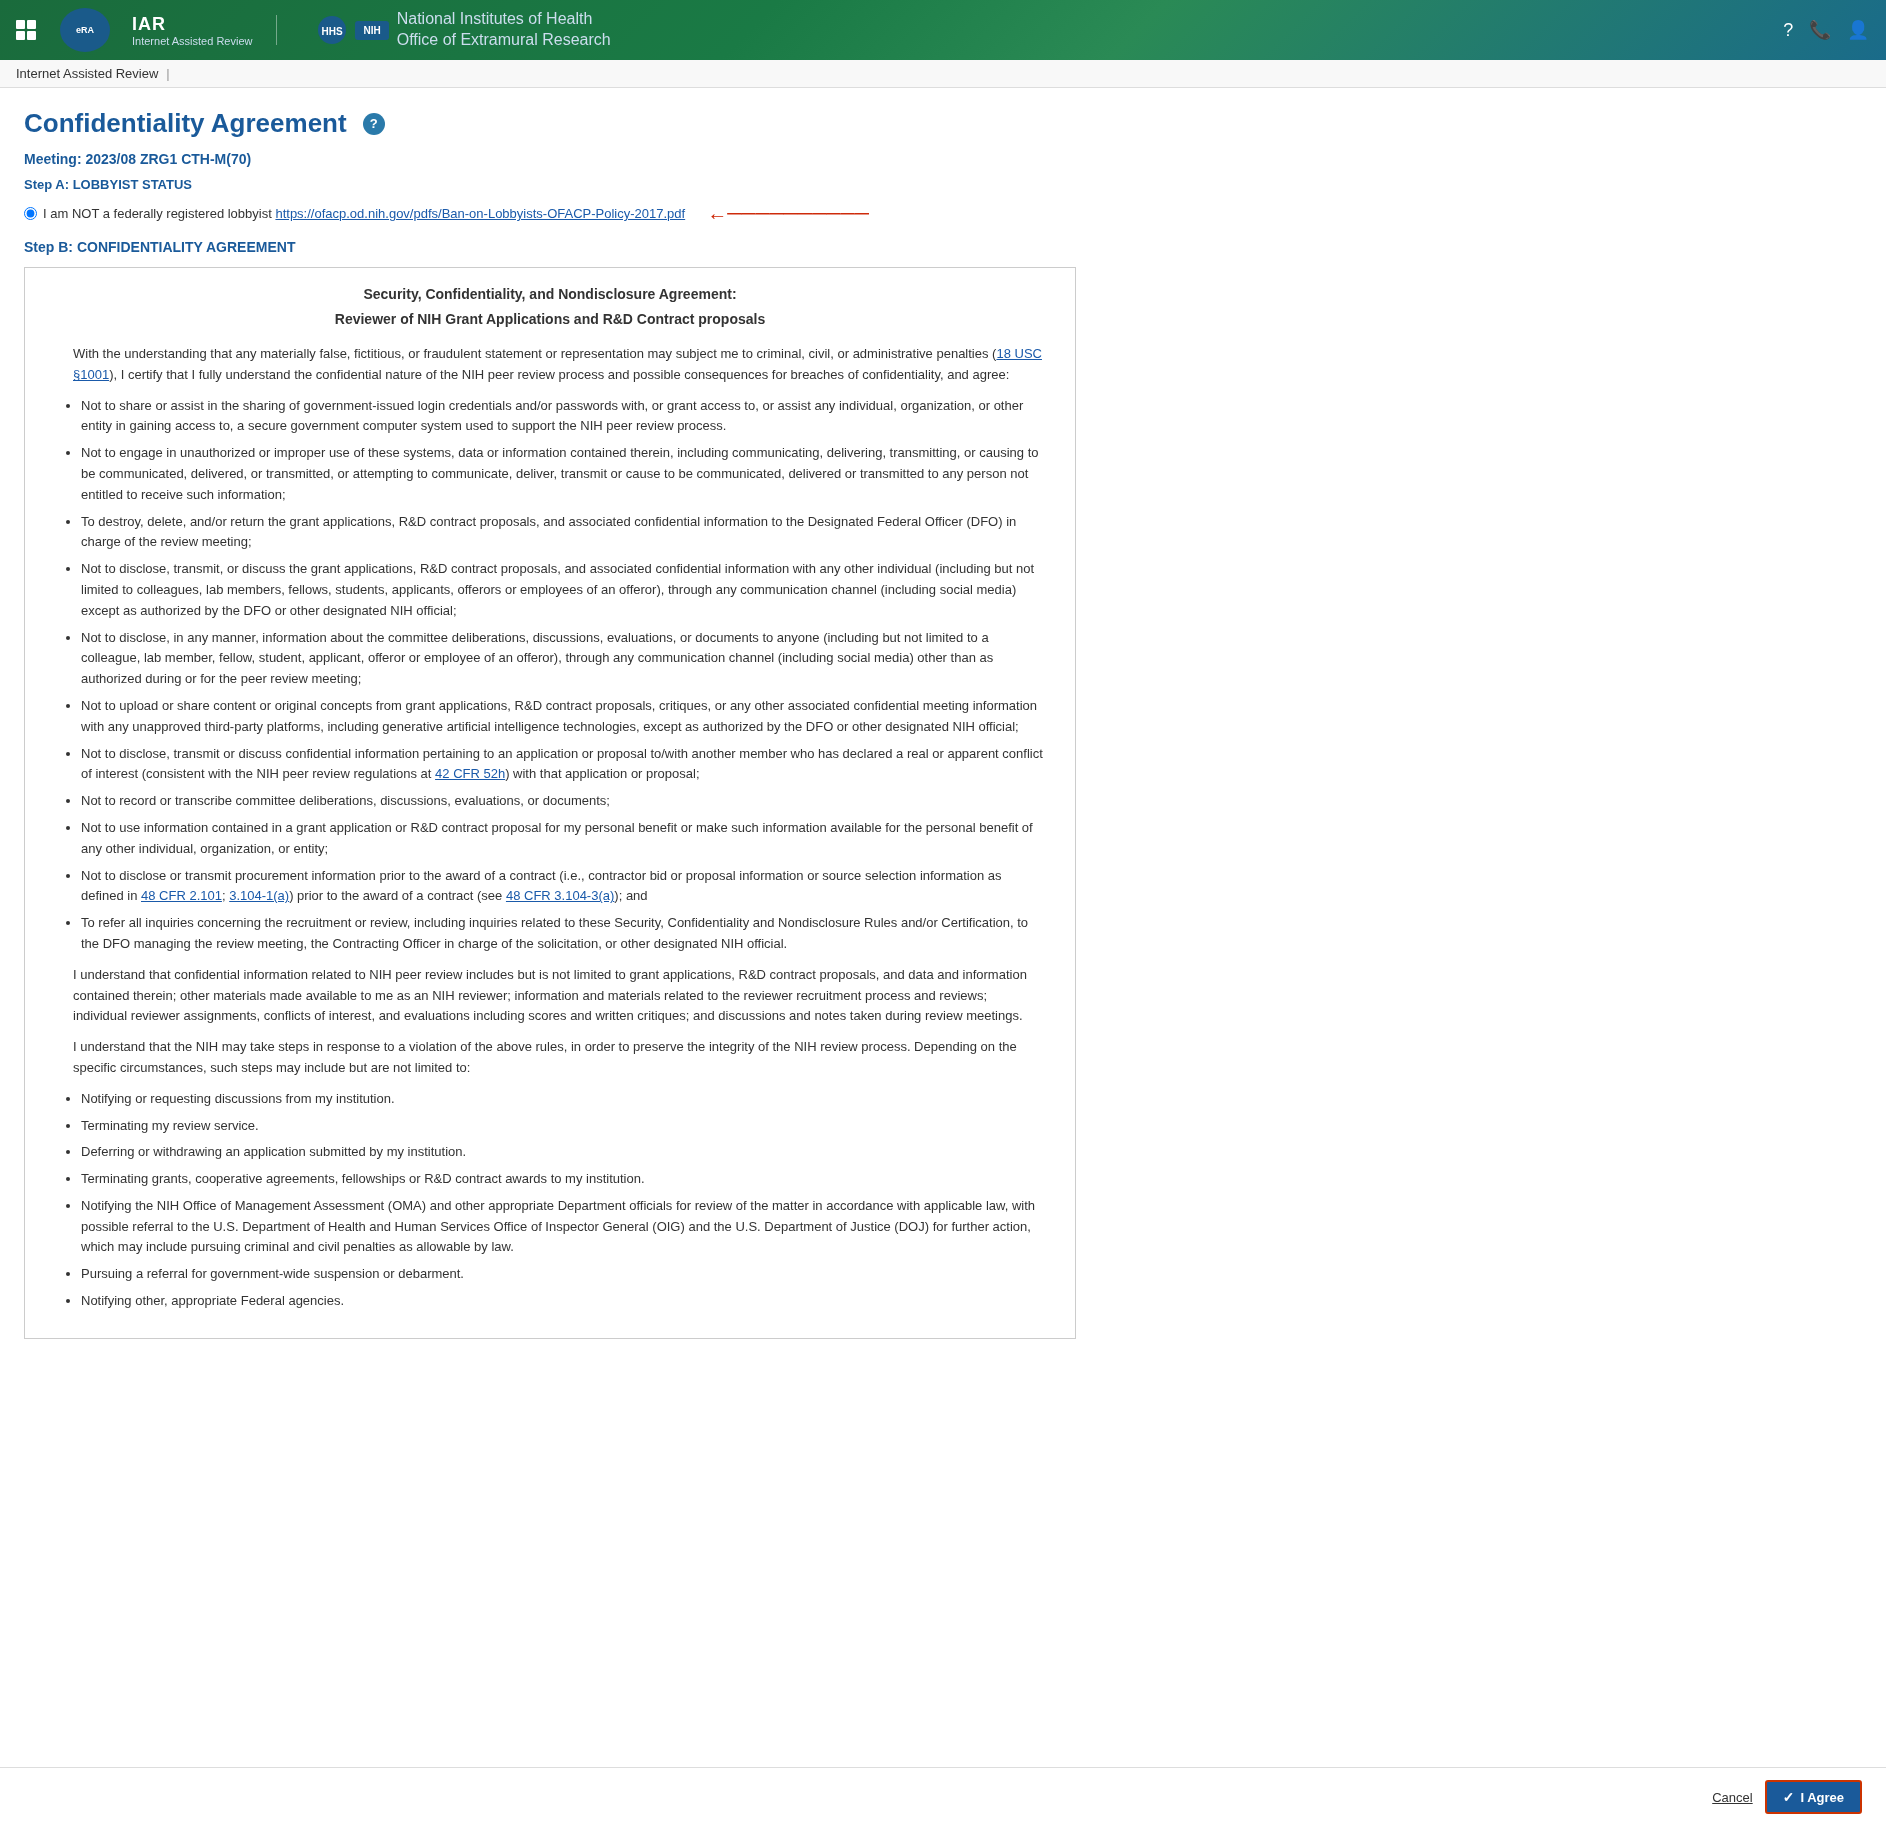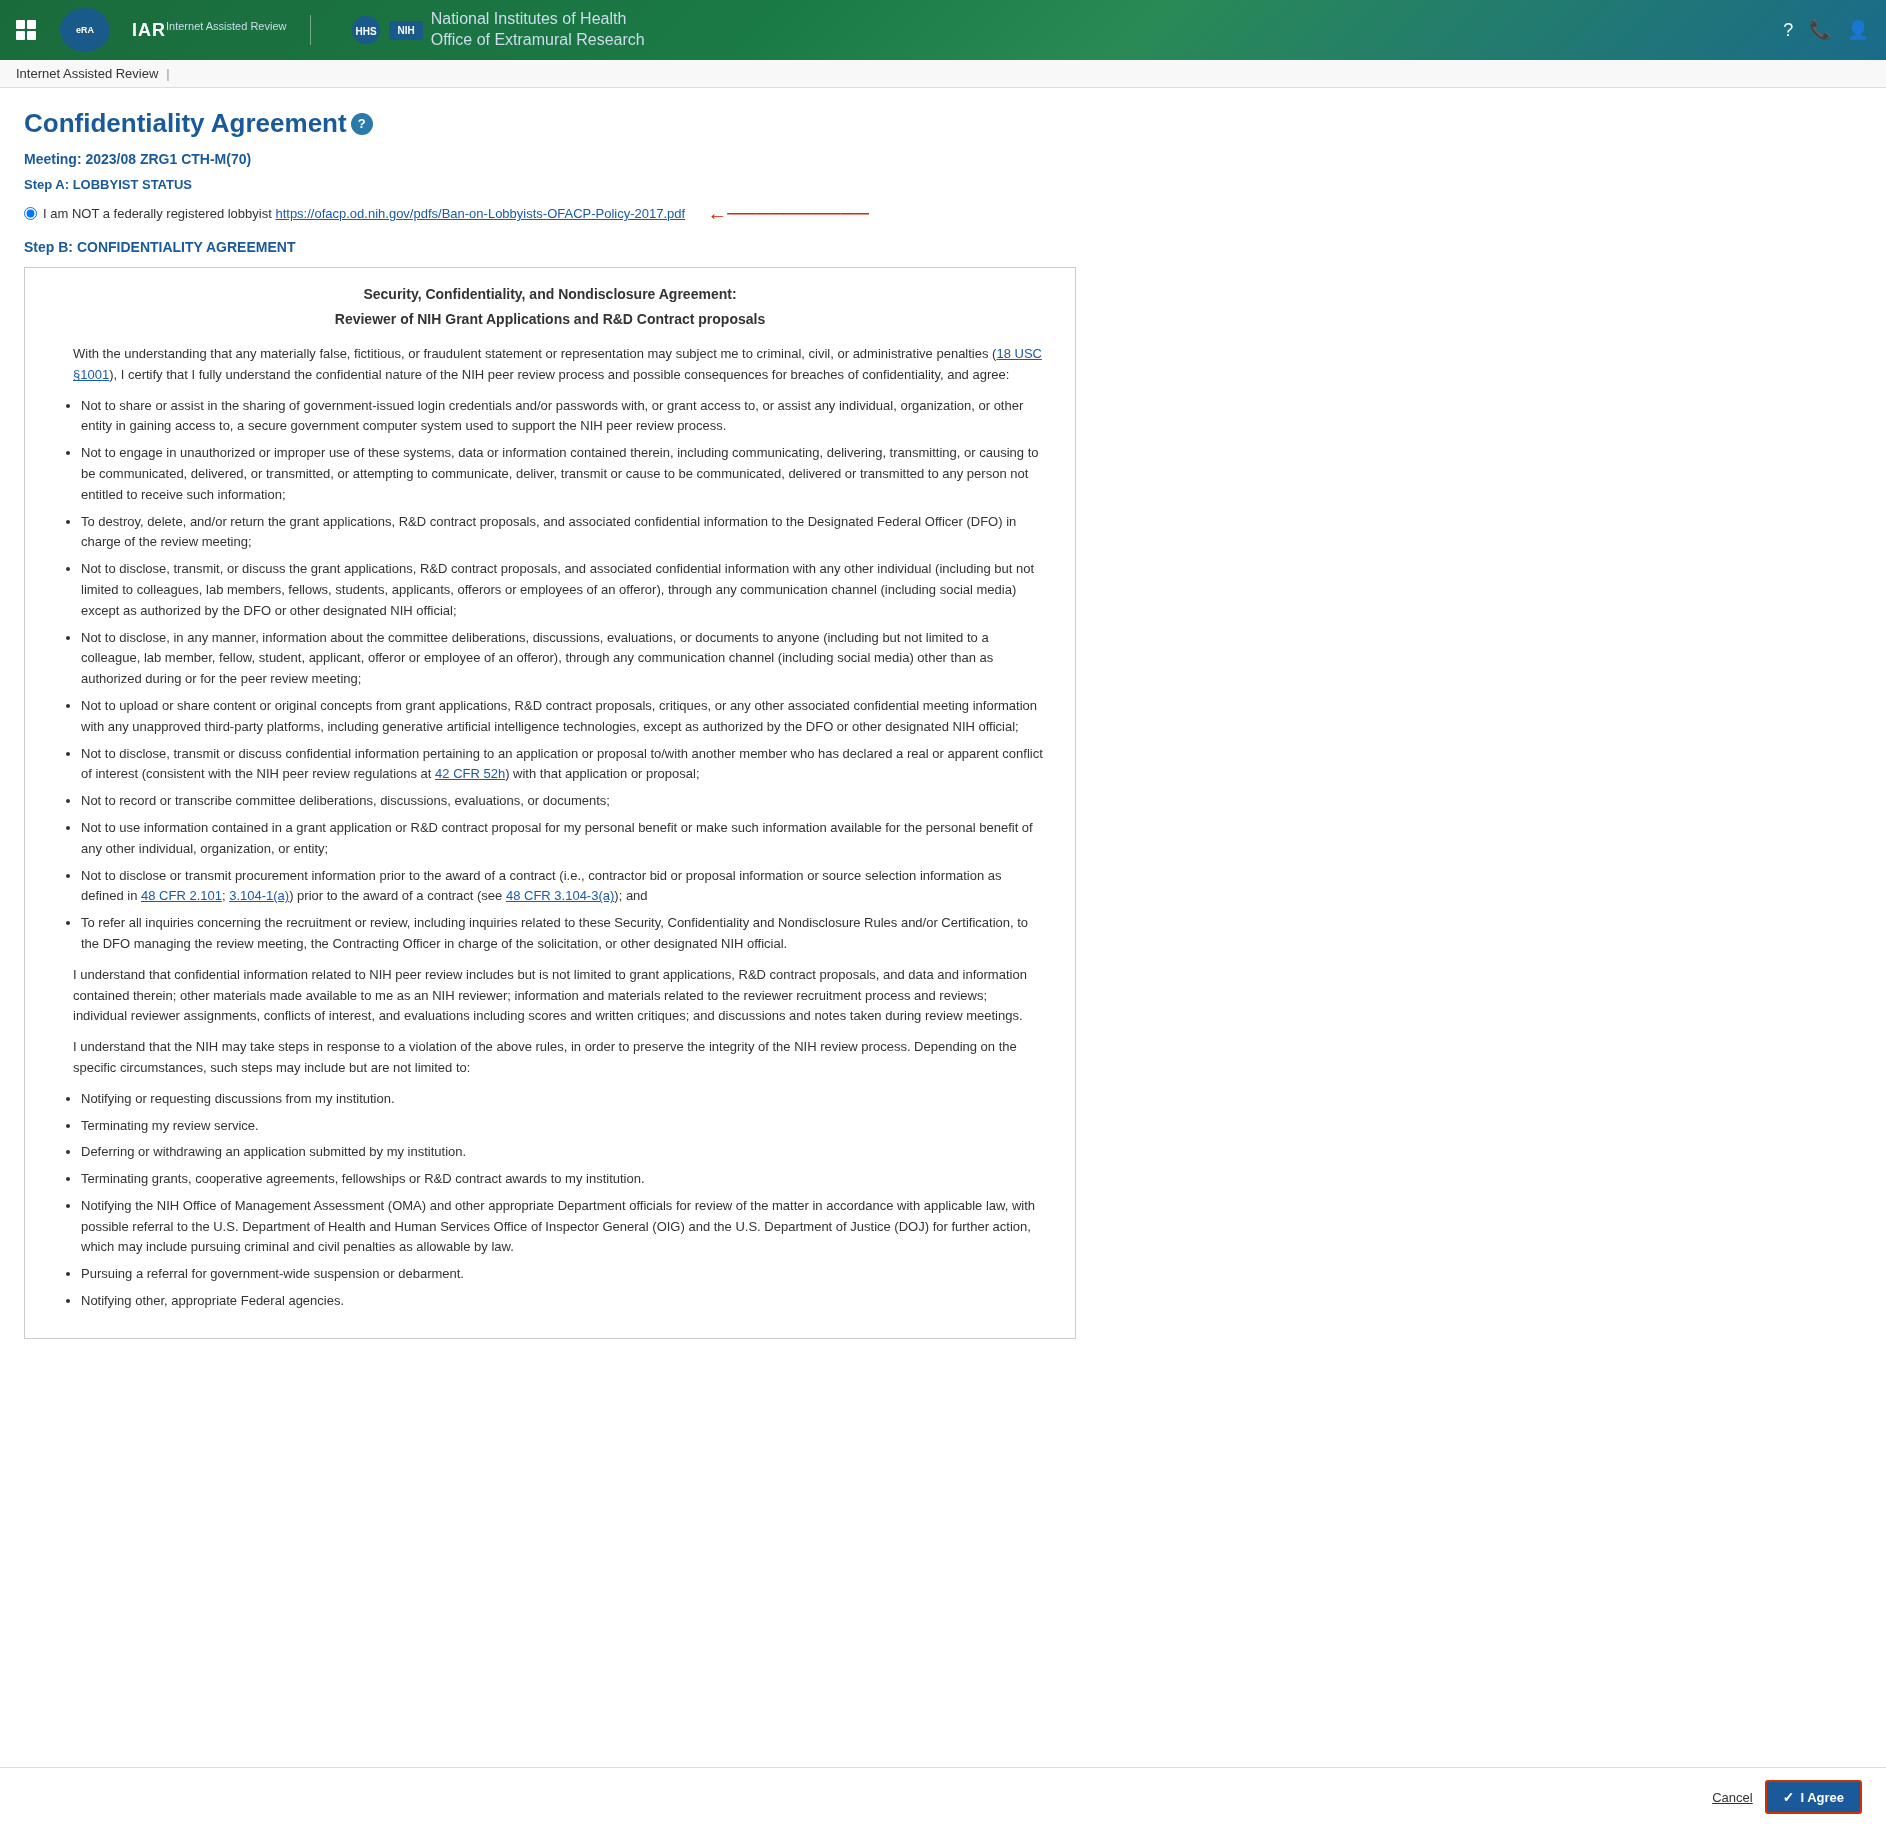--- a/index.html
+++ b/index.html
@@ -33,21 +33,21 @@
       align-items: center;
       justify-content: center;
       color: #fff;
       font-weight: bold;
       font-size: 14px;
       position: relative;
       overflow: hidden;
     }
     .header-title-block {
       display: flex;
-      flex-direction: row;
+      flex-direction: column;
     }
     .header-title-main {
       color: #fff;
       font-size: 18px;
       font-weight: bold;
       letter-spacing: 1px;
     }
     .header-title-sub {
       color: #cde;
       font-size: 11px;
@@ -107,21 +107,21 @@
       padding: 20px 24px;
       max-width: 1100px;
     }
 
     .page-title {
       font-size: 26px;
       color: #1a5a9a;
       font-weight: bold;
       display: flex;
       align-items: center;
-      gap: 4px;
+      gap: 16px;
       margin-bottom: 12px;
     }
     .help-icon {
       width: 22px;
       height: 22px;
       background: #2a7aaa;
       border-radius: 50%;
       color: #fff;
       font-size: 13px;
       font-weight: bold;

